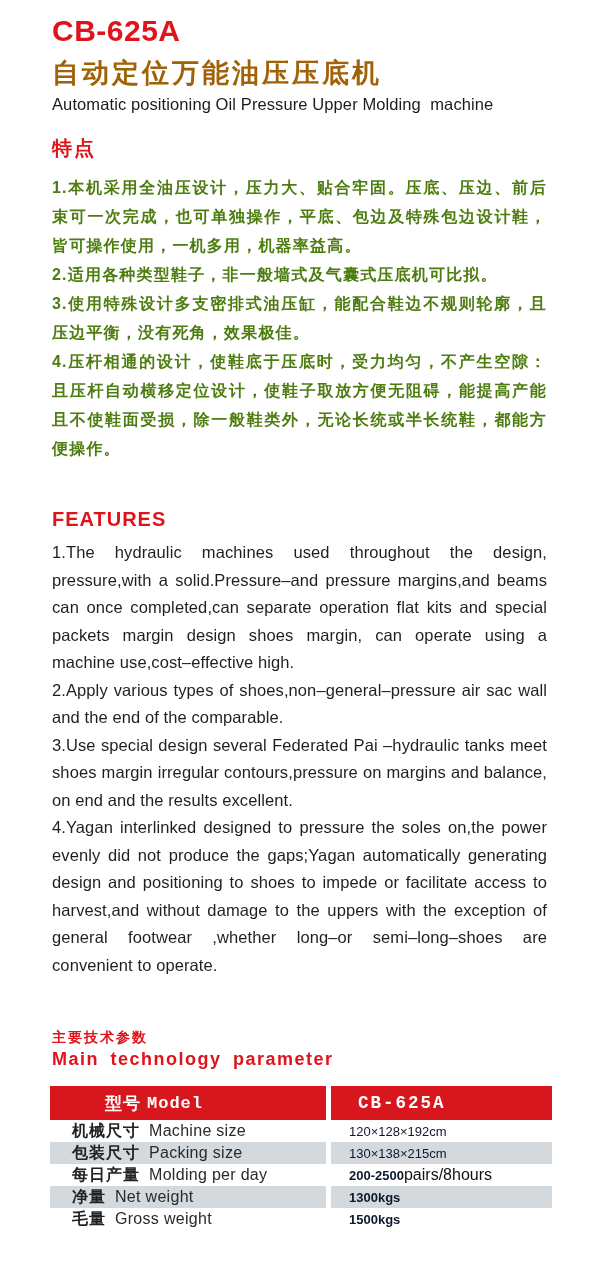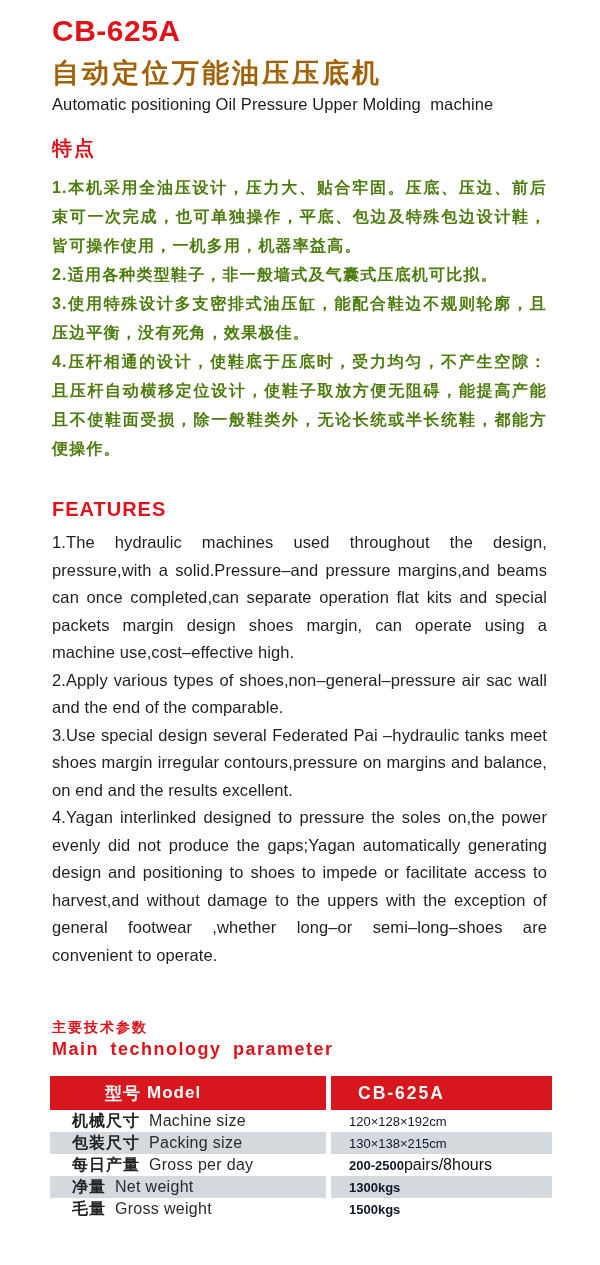--- a/index.html
+++ b/index.html
@@ -48,21 +48,21 @@
     font-size: 20px;
     font-weight: 700;
     letter-spacing: 2px;
     margin-top: 21px;
   }
   .sec-heading-en {
     color: #e0121a;
     font-size: 20px;
     font-weight: 700;
     letter-spacing: 1px;
-    margin-top: 35px;
+    margin-top: 45px;
   }
   
   .zh-paragraphs {
     margin-top: 11px;
   }
   .zh-paragraphs p {
     font-size: 16px;
     font-weight: 700;
     line-height: 29px;
     letter-spacing: 1.2px;
@@ -108,20 +108,21 @@
   .t-col1 { width: 276px; }
   .t-gap  { width: 5px; background: #ffffff; }
   .t-col2 { width: 221px; }
   .t-header { height: 34px; }
   .t-header .t-col1,
   .t-header .t-col2 {
     background: #d8161d;
     color: #ffffff;
     display: flex;
     align-items: center;
+    font-family: Liberation Mono, monospace;
   }
   .t-header .t-col1 { padding-left: 55px; }
   .t-header .t-col2 { padding-left: 27px; }
   .hdr-label-zh { font-size: 17px; font-weight: 700; letter-spacing: 1px; }
   .hdr-label-en { font-size: 17px; font-weight: 700; margin-left: 6px; letter-spacing: 1px; }
   .hdr-value    { font-size: 17.5px; font-weight: 700; letter-spacing: 2px; }
   .t-body-row { height: 22px; }
   .t-body-row .t-col1,
   .t-body-row .t-col2 {
     display: flex;
@@ -201,21 +202,21 @@
           <div class="t-gap"></div>
           <div class="t-col2">
             <span class="row-value">130×138×215cm</span>
             <span class="row-value-suffix"></span>
           </div>
         </div>
 
         <div class="t-row t-body-row">
           <div class="t-col1">
             <span class="row-label-zh">每日产量</span>
-            <span class="row-label-en">Gross per day</span>
+            <span class="row-label-en">Molding per day</span>
           </div>
           <div class="t-gap"></div>
           <div class="t-col2">
             <span class="row-value bold">200-2500</span>
             <span class="row-value-suffix">pairs/8hours</span>
           </div>
         </div>
 
         <div class="t-row t-body-row striped">
           <div class="t-col1">

